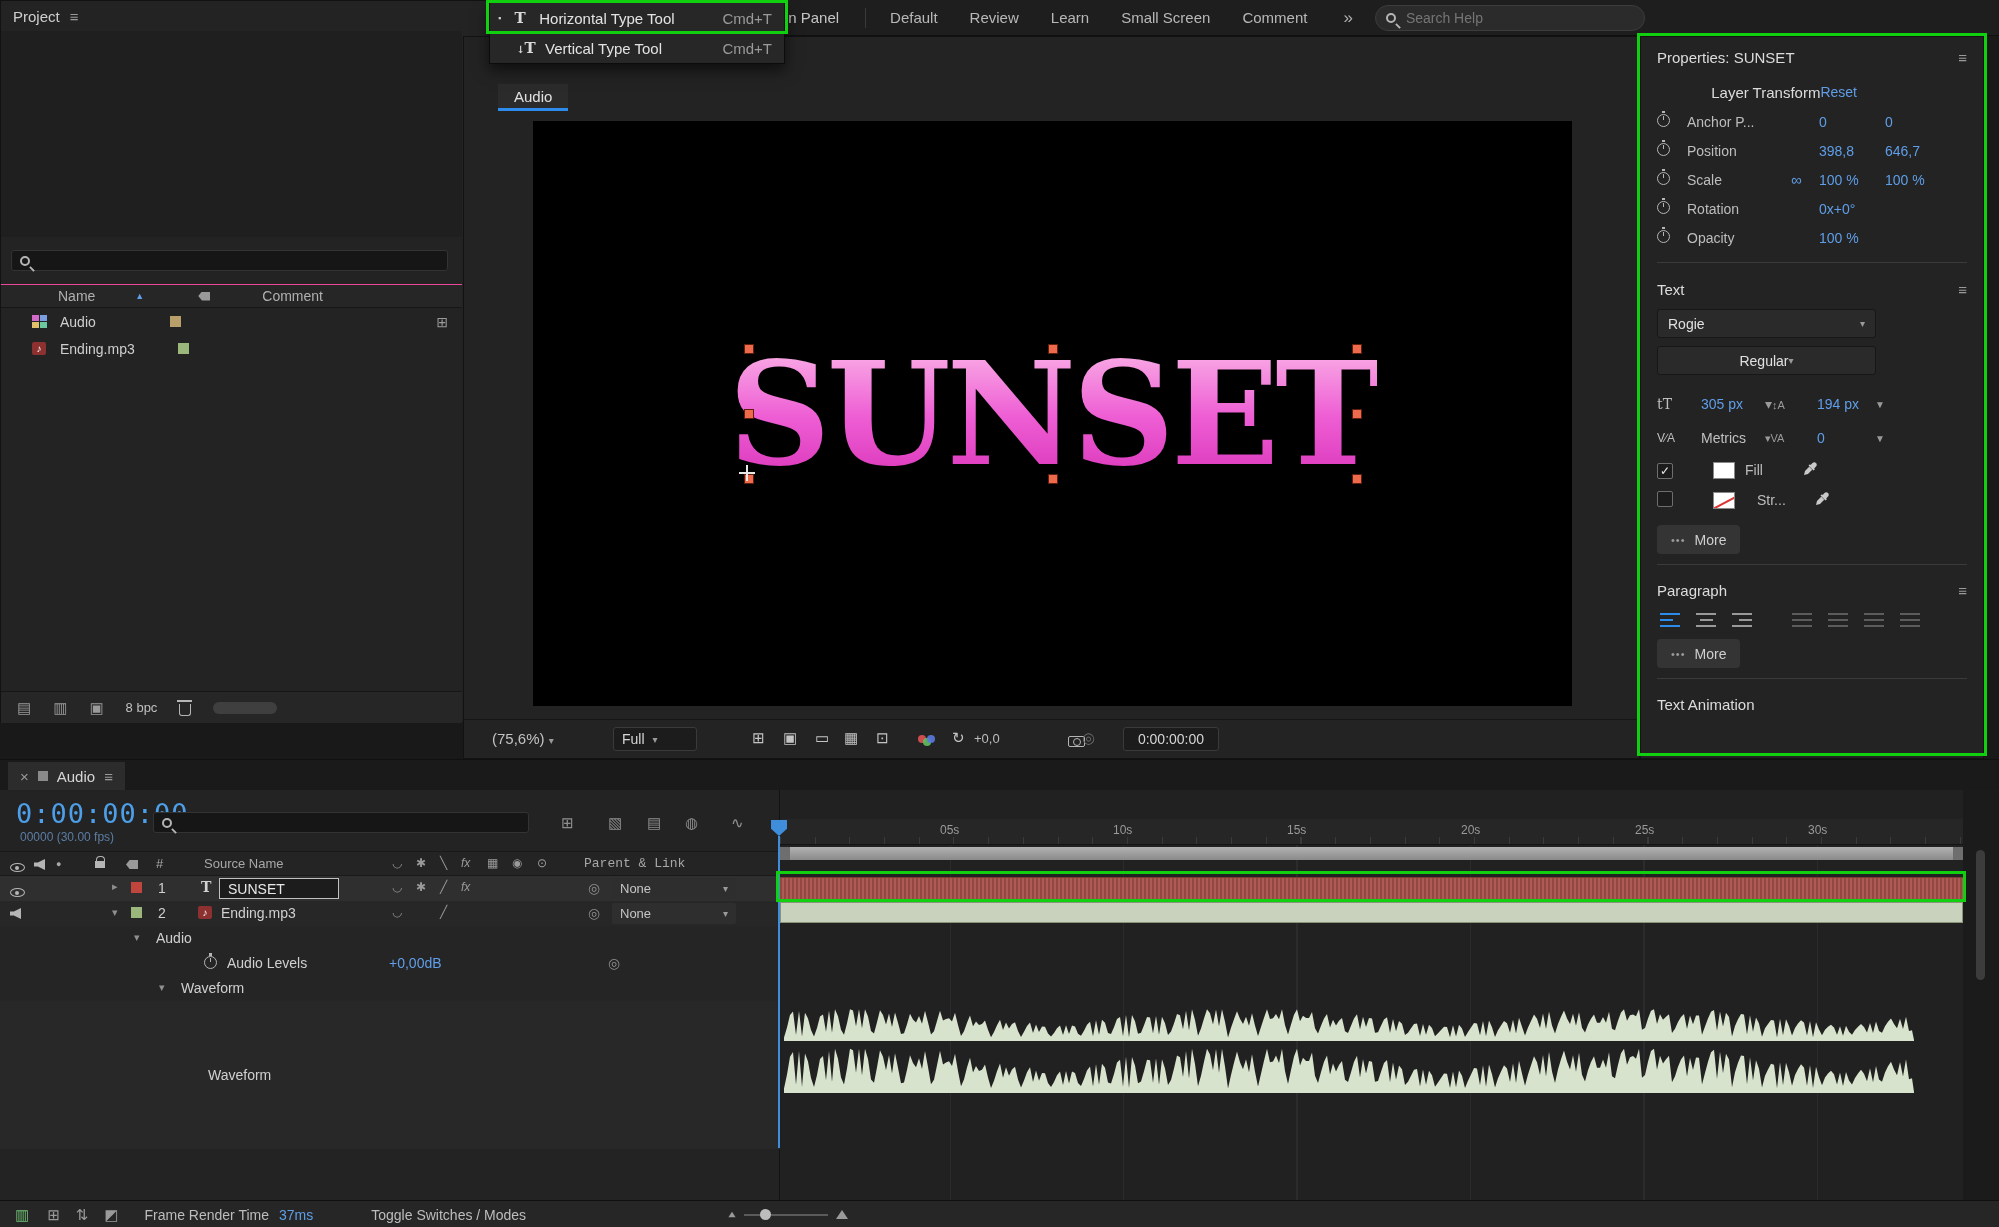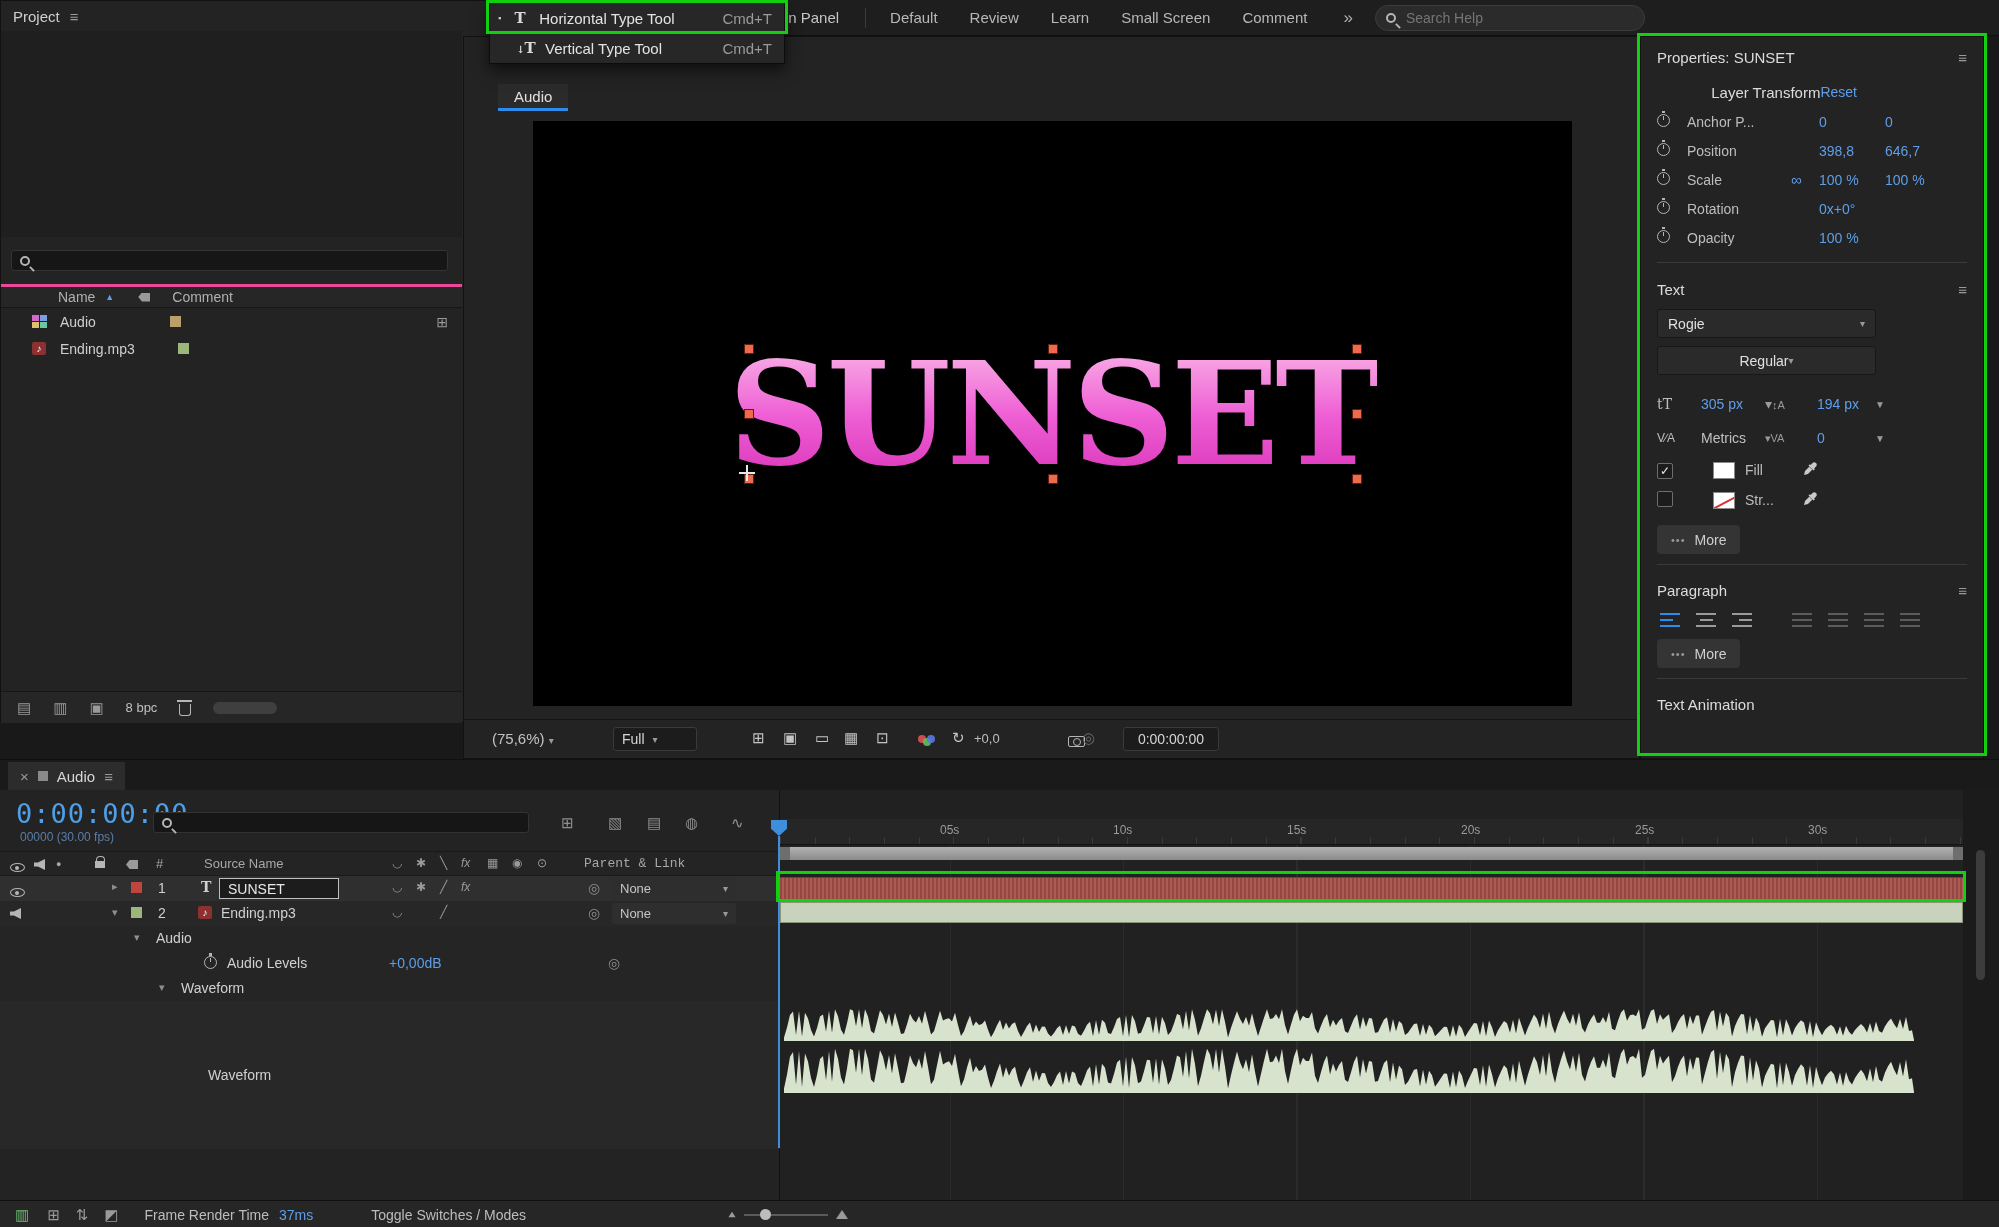--- a/index.html
+++ b/index.html
@@ -53,21 +53,21 @@
   .menu{background:#272727;border:1px solid #0c0c0c;box-shadow:0 6px 14px rgba(0,0,0,.6);z-index:40;}
   .mi{height:30px;display:flex;align-items:center;padding:0 12px 0 8px;gap:9px;color:#e3e3e3;font-size:15px;}
   .mi .sc{margin-left:auto;color:#9a9a9a;}
   .mi .ticn{font-family:"DejaVu Serif",serif;font-weight:bold;font-size:15px;width:20px;text-align:center;color:#dadada;}
   
   .panel{background:#232323;border:1px solid #121212;}
   .phead{height:30px;display:flex;align-items:center;padding:0 12px;gap:10px;color:#cfcfcf;background:#232323;}
   .search{background:#161616;border:1px solid #333;border-radius:3px;display:flex;align-items:center;gap:7px;padding:0 8px;}
   .menu-glyph{color:#9a9a9a;font-size:15px;}
   
-  .thead{background:#262626;border-top:3px solid #ec4899;border-bottom:1px solid #161616;color:#b0b0b0;font-size:14px;}
+  .thead{background:#262626;border-top:1px solid #ec4899;border-bottom:1px solid #161616;color:#b0b0b0;font-size:14px;gap:30px;}
   .prow2{height:27px;display:flex;align-items:center;font-size:14px;color:#cfcfcf;}
   .swatch{width:11px;height:11px;display:inline-block;}
   .compicon{width:15px;height:13px;display:inline-grid;grid-template-columns:1fr 1fr;grid-template-rows:1fr 1fr;gap:1px;}
   .compicon i{display:block;}
   .audicon{width:14px;height:13px;background:#8d3030;color:#fff;font-size:10px;display:inline-flex;align-items:center;justify-content:center;border-radius:2px;}
   
   .tabtxt{color:#a8a8a8;font-size:15px;}
   .comp-tab{border-bottom:3px solid var(--c-accent,#2d8ceb);background:#2b2b2b;color:#e0e0e0;display:inline-flex;align-items:center;justify-content:center;padding:0 16px;height:27px;font-size:15px;}
   .viewer{background:#000;display:flex;align-items:center;justify-content:center;}
   .selwrap{position:relative;width:608px;height:130px;display:flex;align-items:center;justify-content:center;}
@@ -336,21 +336,21 @@
       <span class="fillsw"></span>
       <span style="margin-left:10px;width:58px;color:#bdbdbd;">Fill</span>
       <span><svg width="14" height="14" viewBox="0 0 14 14">
             <path fill="#c9c9c9" d="M13 1c-1-1-2.5-1-3.5 0L7.6 2.9l-.7-.7L5.5 3.6l5 5 1.4-1.4-.7-.7L13 4.5C14 3.5 14 2 13 1zM2 9l-1 4 4-1 4.2-4.2-3-3z"></path>
           </svg></span>
     </div>
     <div class="prow" style="height:30px;">
       <span style="width:34px;"><span class="chk"></span></span>
       <span style="width:22px;"></span>
       <span class="strokesw"></span>
-      <span style="margin-left:10px;width:58px;color:#bdbdbd;">Str...</span>
+      <span style="margin-left:22px;width:58px;color:#bdbdbd;">Str...</span>
       <span><svg width="14" height="14" viewBox="0 0 14 14">
             <path fill="#c9c9c9" d="M13 1c-1-1-2.5-1-3.5 0L7.6 2.9l-.7-.7L5.5 3.6l5 5 1.4-1.4-.7-.7L13 4.5C14 3.5 14 2 13 1zM2 9l-1 4 4-1 4.2-4.2-3-3z"></path>
           </svg></span>
     </div>
     <div style="margin:10px 0 2px;">
       <span class="morebtn">
         <span style="color:#9a9a9a;letter-spacing:1px;font-size:11px;">•••</span>
         <span>More</span>
       </span>
     </div>

